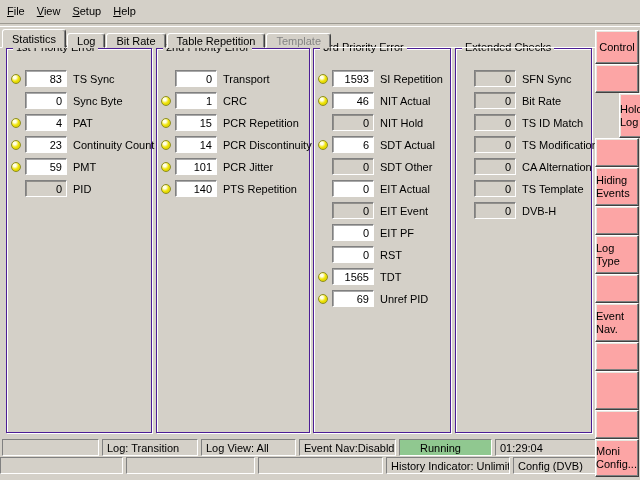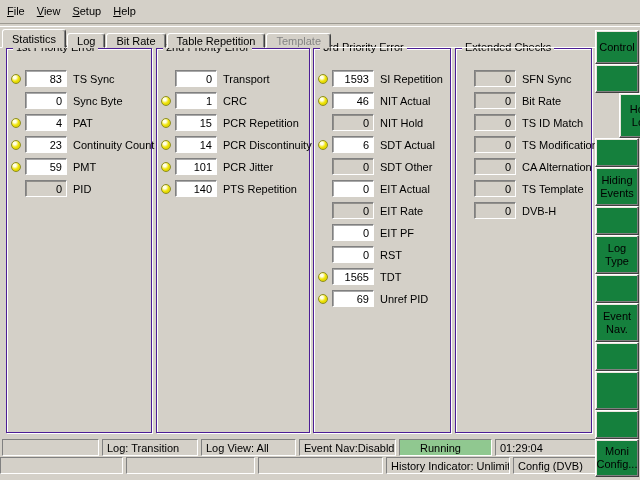--- a/index.html
+++ b/index.html
@@ -43,25 +43,25 @@
   .field { width:42px; height:17px; box-sizing:border-box; background:#ffffff;
     border:1px solid; border-color:#808080 #ffffff #ffffff #808080;
     box-shadow: inset 1px 1px 0 rgba(64,64,64,0.45);
     text-align:right; padding:2px 4px 0 0; margin-right:6px; flex:none;
     line-height:12px; }
   .field.disabled { background:#d4d0c8; }
   .clabel { white-space:nowrap; }
   
   .sidecol { position:absolute; top:30px; left:595px; width:45px; height:450px;
     display:flex; flex-direction:column; z-index:5; }
-  .sbtn, .ssep { box-sizing:border-box; width:44px; background:#15803d;
+  .sbtn, .ssep { box-sizing:border-box; width:44px; background:#fca5a5;
     border:1px solid; border-color:#ffffff #404040 #404040 #ffffff;
     box-shadow: inset -1px -1px 0 #808080, inset 1px 1px 0 #e9e5de;
     flex:none; display:flex; align-items:center; justify-content:center;
-    text-align:center; line-height:13px; cursor:default; }
+    line-height:13px; cursor:default; }
   .ssep { cursor:default; }
   
   .statusrow { position:absolute; display:flex; gap:3px; }
   .spanel { height:17px; box-sizing:border-box; background:#d4d0c8;
     border:1px solid; border-color:#808080 #ffffff #ffffff #808080;
     padding:2px 0 0 4px; overflow:hidden; white-space:nowrap; flex:none;
     line-height:12px; }
   .spanel.green { background:#90c890;padding-left:20px; }
 </style>
 </head>
@@ -183,21 +183,21 @@
             <span class="clabel">SDT Other</span>
           </div>
           <div class="row">
             <span class="ledspace"></span>
             <div class="field">0</div>
             <span class="clabel">EIT Actual</span>
           </div>
           <div class="row">
             <span class="ledspace"></span>
             <div class="field disabled">0</div>
-            <span class="clabel">EIT Rate</span>
+            <span class="clabel">EIT Event</span>
           </div>
           <div class="row">
             <span class="ledspace"></span>
             <div class="field">0</div>
             <span class="clabel">EIT PF</span>
           </div>
           <div class="row">
             <span class="ledspace"></span>
             <div class="field">0</div>
             <span class="clabel">RST</span>

